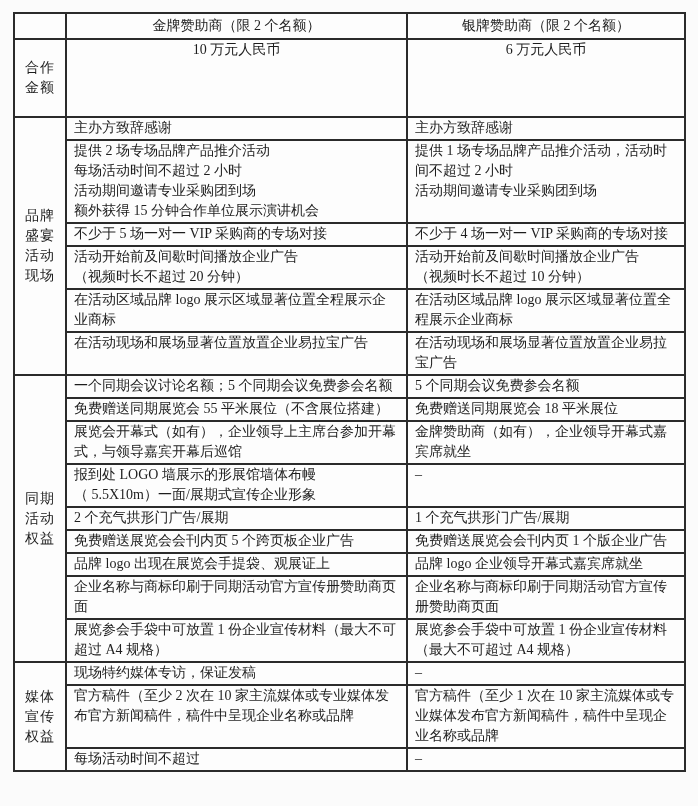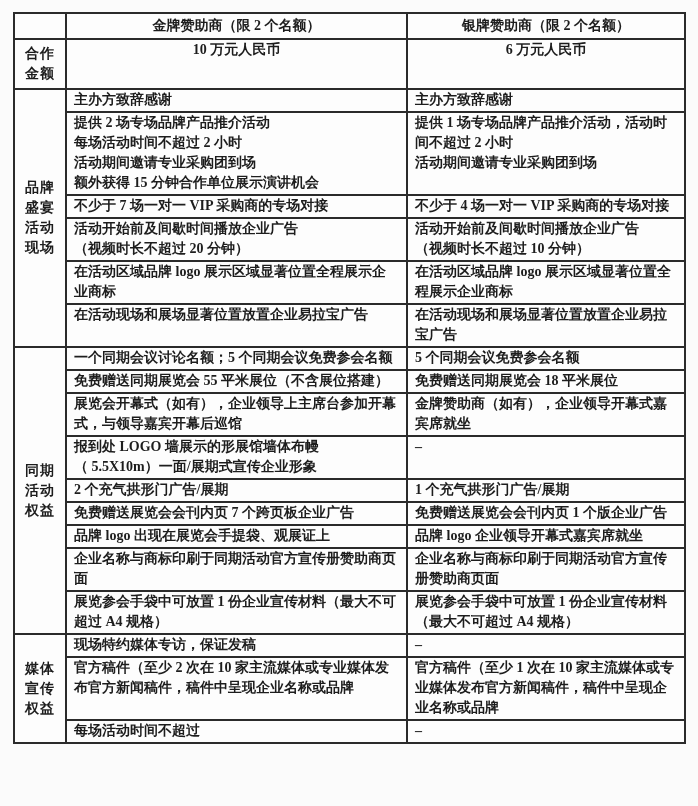--- a/index.html
+++ b/index.html
@@ -23,35 +23,35 @@
     border-collapse: collapse;
     table-layout: fixed;
     width: 671px;
     background: #fdfdfd;
   }
   table.sponsor td, table.sponsor th {
     border: 2px solid #2b2b2b;
     color: #1d1d1d;
     font-size: 14px;
     line-height: 20px;
-    font-weight: bold;
+    font-weight: normal;
     white-space: pre-line;
     overflow: hidden;
   }
   th.head {
     font-weight: bold;
     text-align: center;
     vertical-align: middle;
     padding: 1px 4px;
     height: 22px;
   }
   td.group-label {
     text-align: center;
     vertical-align: middle;
-    padding: 4px 2px;
+    padding: 18px 2px;
     letter-spacing: 1px;
   }
   td.val {
     text-align: left;
     vertical-align: top;
     padding: 0px 7px 1px 7px;
   }
   td.val.center {
     text-align: center;
   }
@@ -92,21 +92,21 @@
     </tr>
     <tr>
       <td class="val">提供 2 场专场品牌产品推介活动
 每场活动时间不超过 2 小时
 活动期间邀请专业采购团到场
 额外获得 15 分钟合作单位展示演讲机会</td>
       <td class="val">提供 1 场专场品牌产品推介活动，活动时间不超过 2 小时
 活动期间邀请专业采购团到场</td>
     </tr>
     <tr>
-      <td class="val">不少于 7 场一对一 VIP 采购商的专场对接</td>
+      <td class="val">不少于 5 场一对一 VIP 采购商的专场对接</td>
       <td class="val">不少于 4 场一对一 VIP 采购商的专场对接</td>
     </tr>
     <tr>
       <td class="val">活动开始前及间歇时间播放企业广告
 （视频时长不超过 20 分钟）</td>
       <td class="val">活动开始前及间歇时间播放企业广告
 （视频时长不超过 10 分钟）</td>
     </tr>
     <tr>
       <td class="val">在活动区域品牌 logo 展示区域显著位置全程展示企业商标</td>
@@ -135,21 +135,21 @@
     <tr>
       <td class="val">报到处 LOGO 墙展示的形展馆墙体布幔
 （ 5.5X10m）一面/展期式宣传企业形象</td>
       <td class="val">–</td>
     </tr>
     <tr>
       <td class="val">2 个充气拱形门广告/展期</td>
       <td class="val">1 个充气拱形门广告/展期</td>
     </tr>
     <tr>
-      <td class="val">免费赠送展览会会刊内页 7 个跨页板企业广告</td>
+      <td class="val">免费赠送展览会会刊内页 5 个跨页板企业广告</td>
       <td class="val">免费赠送展览会会刊内页 1 个版企业广告</td>
     </tr>
     <tr>
       <td class="val">品牌 logo 出现在展览会手提袋、观展证上</td>
       <td class="val">品牌 logo 企业领导开幕式嘉宾席就坐</td>
     </tr>
     <tr>
       <td class="val">企业名称与商标印刷于同期活动官方宣传册赞助商页面</td>
       <td class="val">企业名称与商标印刷于同期活动官方宣传册赞助商页面</td>
     </tr>

